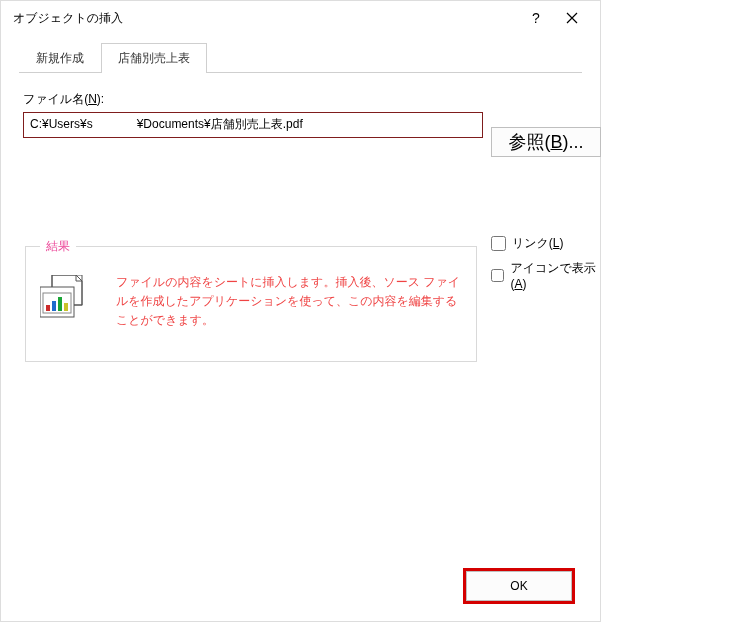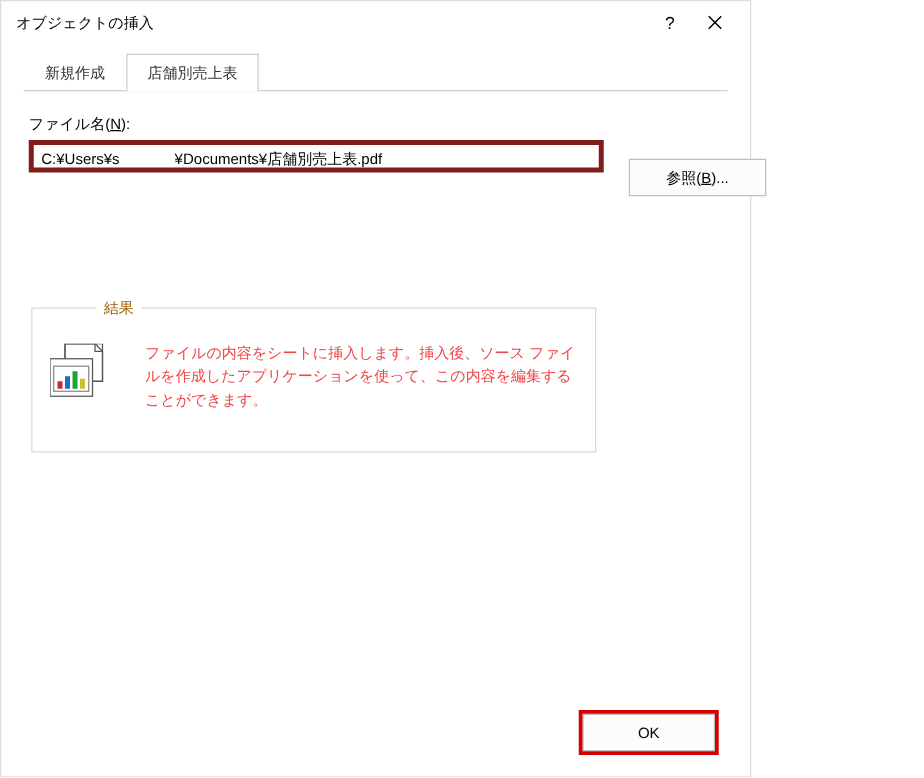--- a/index.html
+++ b/index.html
@@ -59,44 +59,44 @@
     color: #333;
     background: transparent;
   }
   .tab.active {
     border-color: #cfcfcf;
     background: #fff;
   }
   .body {
     padding: 18px 4px 4px 4px;
     display: flex;
-    gap: 20px;
+    gap: 8px;
     align-items: flex-start;
   }
   .leftcol { width: 460px; }
   .rightcol { flex: 1; padding-top: 18px; }
   .label {
     font-size: 12px;
     margin-bottom: 4px;
   }
   .ul { text-decoration: underline; }
   .file-input {
     width: 460px;
     height: 26px;
-    border: 4px solid #7f1d1d;
+    border: 1px solid #7f1d1d;
     padding: 3px 6px;
     font-size: 12px;
     font-family: inherit;
   }
   .browse-btn {
     width: 110px;
     height: 30px;
     border: 1px solid #bfbfbf;
     background: #fcfcfc;
-    font-size: 12px;
+    font-size: 18px;
     font-family: inherit;
     margin-top: 18px;
   }
   .checks {
     margin-top: 78px;
   }
   .check-row {
     display: flex;
     align-items: center;
     gap: 6px;
@@ -110,22 +110,21 @@
   fieldset.result {
     margin-top: 100px;
     width: 452px;
     border: 1px solid #d9d9d9;
     padding: 18px 14px 30px 14px;
     position: relative;
   }
   fieldset.result legend {
     padding: 0 6px;
     font-size: 12px;
-    color: #a16207;
-    margin-left: 37px;
+    color: #ec4899;
   }
   .result-inner {
     display: flex;
     gap: 22px;
     align-items: flex-start;
   }
   .result-icon {
     width: 54px;
     height: 44px;
     flex-shrink: 0;
@@ -216,20 +215,34 @@
             <div class="result-text">ファイルの内容をシートに挿入します。挿入後、ソース ファイルを作成したアプリケーションを使って、この内容を編集することができます。</div>
           </div>
         </fieldset>
       </div>
 
       <div class="rightcol">
         <button class="browse-btn">
           <span>参照(</span><span class="ul">B</span><span>)...</span>
         </button>
 
+        <div class="checks">
+          <label class="check-row">
+            <input type="checkbox" style="">
+            <span>
+              <span>リンク(</span><span class="ul">L</span><span>)</span>
+            </span>
+          </label>
+          <label class="check-row">
+            <input type="checkbox" style="">
+            <span>
+              <span>アイコンで表示(</span><span class="ul">A</span><span>)</span>
+            </span>
+          </label>
+        </div>
       </div>
     </div>
 
   </div>
 
   <div class="button-row">
     <button class="btn ok">
       <span>OK</span>
     </button>
   </div>

